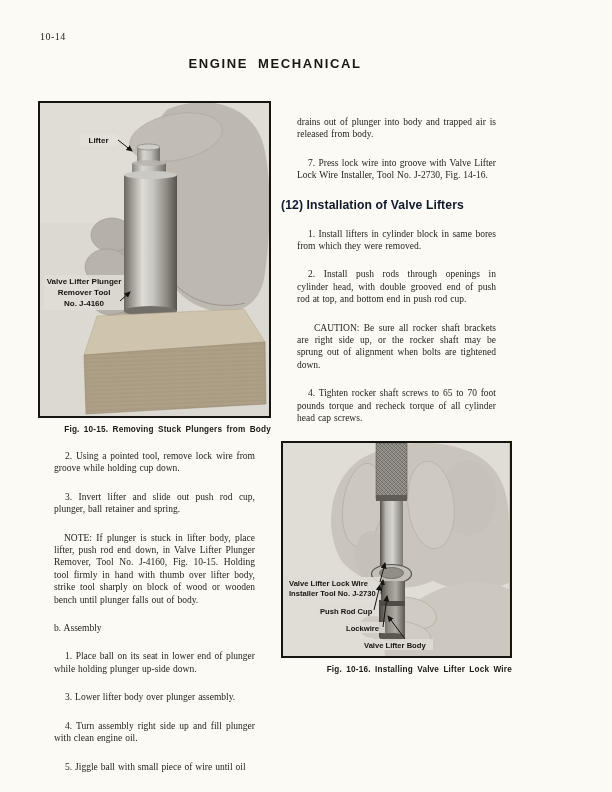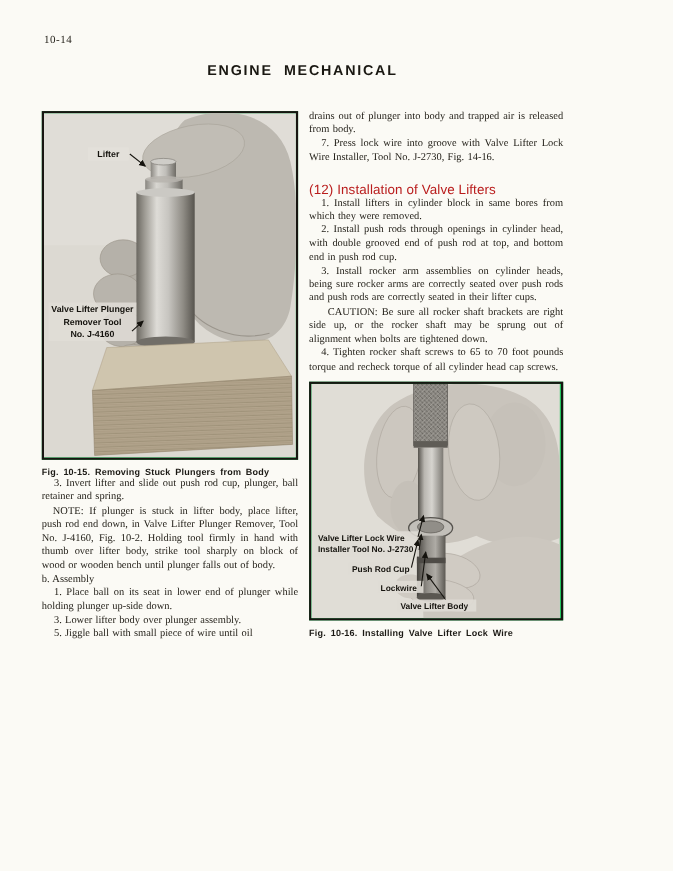--- a/index.html
+++ b/index.html
@@ -16,44 +16,44 @@
     position:absolute; left:38px; top:56px; width:474px;
     text-align:center; font-family:"Liberation Sans", sans-serif;
     font-weight:bold; font-size:13px; letter-spacing:1.6px; word-spacing:5px;
     color:#191711;
   }
   .col { position:absolute; }
   .col-left  { left:38px;  top:101px; width:233px; }
   .col-right { left:281px; top:100px; width:231px; }
 
   p.body {
-    margin:0; font-size:9.5px; line-height:12.4px; text-align:justify;
+    margin:16px; font-size:9.5px; line-height:12.4px; text-align:justify;
     word-spacing:0.6px;
   }
   .indent  { text-indent:11px; }
   .mt8  { margin-top:8px; }
   .mt9  { margin-top:9px; }
   .mt10 { margin-top:10px; }
   .mt11 { margin-top:11px; }
   .mt13 { margin-top:13px; }
   .note    { margin:10px 0 0 12px; text-indent:10px; }
   .caution { margin:9px 2px 0 9px; text-indent:17px; word-spacing:2.4px; }
   .subhead { margin:13px 0 0 5px; font-size:9.8px; }
 
   .section-heading {
     margin:15px 0 0 0; font-family:"Liberation Sans", sans-serif;
-    font-weight:normal; font-size:12.2px; color:#b91c1c; letter-spacing:0.1px;
+    font-weight:bold; font-size:12.2px; color:#0f172a; letter-spacing:0.1px;
   }
   .fig-frame {
-    border:2px solid #171511; background:#22c55e; font-size:0; line-height:0;
+    border:2px solid #171511; background:#c4b5fd; font-size:0; line-height:0;
   }
   .fig-15 { margin-top:0; }
   .fig-16 { margin-top:7px; }
   .fig-caption {
-    margin-top:7px; text-align:left;
+    margin-top:7px; text-align:right;
     font-family:"Liberation Sans", sans-serif; font-weight:bold;
     font-size:8.2px; letter-spacing:0.2px; word-spacing:1.8px; color:#1b1914;
   }
   svg text.fig-label {
     font-family:"Liberation Sans", sans-serif; font-weight:bold;
     fill:#15130e;
   }
   .lbl8  { font-size:8px; }
   .lbl76 { font-size:7.6px; }
 </style>
@@ -133,38 +133,39 @@
           <text class="fig-label lbl8" x="44" y="181" text-anchor="middle">Valve Lifter Plunger</text>
           <text class="fig-label lbl8" x="44" y="192" text-anchor="middle">Remover Tool</text>
           <text class="fig-label lbl8" x="44" y="203" text-anchor="middle">No. J-4160</text>
           <line x1="80" y1="198" x2="90" y2="189" stroke="#15130e" stroke-width="1" marker-end="url(#ah)"></line>
         </g>
       </svg>
     </div>
 
     <div class="fig-caption">Fig. 10-15.  Removing Stuck Plungers from Body</div>
 
+    <p class="body indent mt9">2. Using a pointed tool, remove lock wire from groove while holding cup down.</p>
     <p class="body indent mt9">3. Invert lifter and slide out push rod cup, plunger, ball retainer and spring.</p>
-    <p class="body note">NOTE: If plunger is stuck in lifter body, place lifter, push rod end down, in Valve Lifter Plunger Remover, Tool No. J-4160, Fig. 10-2. Holding tool firmly in hand with thumb over lifter body, strike tool sharply on block of wood or wooden bench until plunger falls out of body.</p>
+    <p class="body note">NOTE: If plunger is stuck in lifter body, place lifter, push rod end down, in Valve Lifter Plunger Remover, Tool No. J-4160, Fig. 10-15. Holding tool firmly in hand with thumb over lifter body, strike tool sharply on block of wood or wooden bench until plunger falls out of body.</p>
     <p class="body subhead">b. Assembly</p>
     <p class="body indent mt8">1. Place ball on its seat in lower end of plunger while holding plunger up-side down.</p>
     <p class="body indent mt8">3. Lower lifter body over plunger assembly.</p>
+    <p class="body indent mt8">4. Turn assembly right side up and fill plunger with clean engine oil.</p>
     <p class="body indent mt8">5. Jiggle ball with small piece of wire until oil</p>
   </div>
 
   <div class="col col-right">
 
     <p class="body">drains out of plunger into body and trapped air is released from body.</p>
     <p class="body indent mt11">7. Press lock wire into groove with Valve Lifter Lock Wire Installer, Tool No. J-2730, Fig. 14-16.</p>
 
     <div class="section-heading">(12) Installation of Valve Lifters</div>
 
     <p class="body indent mt8">1. Install lifters in cylinder block in same bores from which they were removed.</p>
     <p class="body indent mt13">2. Install push rods through openings in cylinder head, with double grooved end of push rod at top, and bottom end in push rod cup.</p>
-    <p class="body indent mt11">3. Install rocker arm assemblies on cylinder heads, being sure rocker arms are correctly seated over push rods and push rods are correctly seated in their lifter cups.</p>
     <p class="body caution">CAUTION: Be sure all rocker shaft brackets are right side up, or the rocker shaft may be sprung out of alignment when bolts are tightened down.</p>
     <p class="body indent mt10">4. Tighten rocker shaft screws to 65 to 70 foot pounds torque and recheck torque of all cylinder head cap screws.</p>
 
     <div class="fig-frame fig-16">
       <svg width="226" height="213" viewBox="0 0 226 213">
         <defs>
           <linearGradient id="m16" x1="0" y1="0" x2="1" y2="0">
             <stop offset="0" stop-color="#55524c"></stop>
               <stop offset="0.25" stop-color="#b9b6b0"></stop>
             <stop offset="0.55" stop-color="#d6d4cf"></stop>

